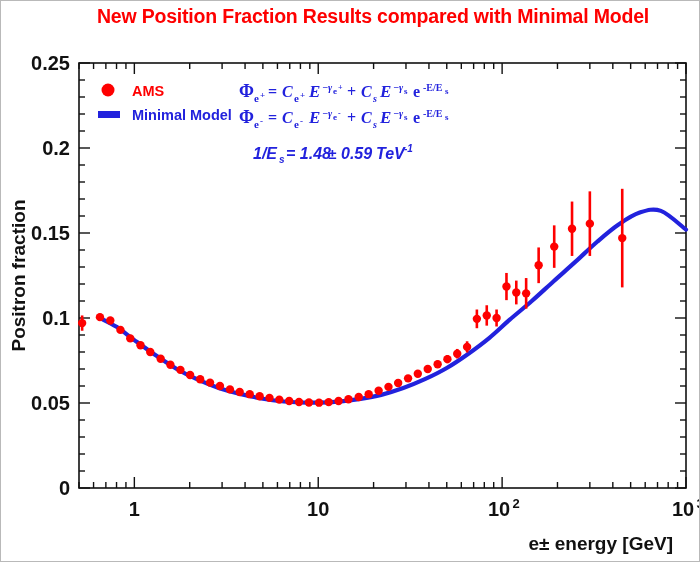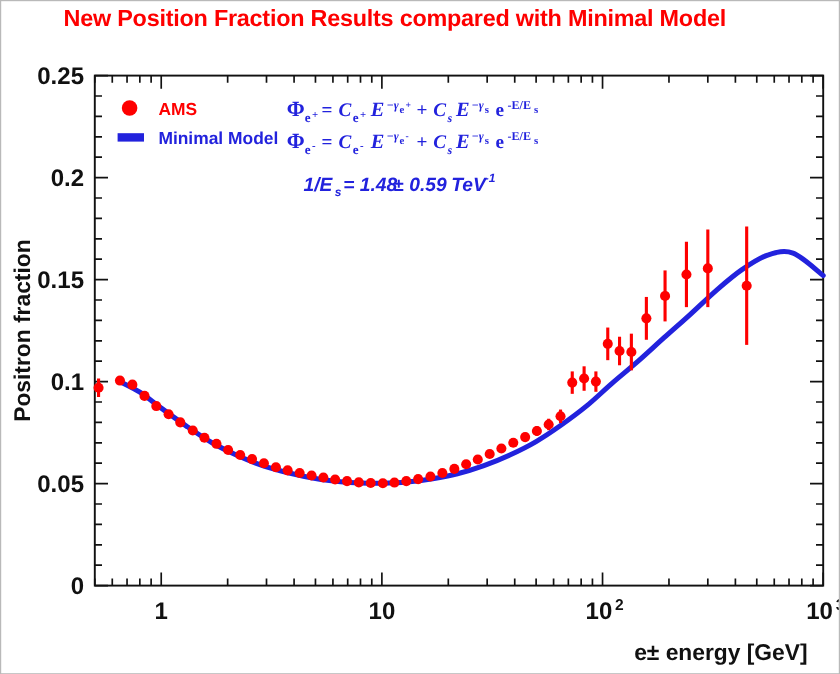--- a/index.html
+++ b/index.html
@@ -1,20 +1,20 @@
 <!DOCTYPE html>
 <html><head>
 <meta charset="utf-8">
 <style>
   html,body{margin:0;padding:0;background:#fff;}
   body{width:700px;height:562px;font-family:"Liberation Sans",sans-serif;}
   #page{position:relative;width:700px;height:562px;background:#ffffff;
         border:1px solid #b9b9b9;box-sizing:border-box;overflow:hidden;}
   #chart-title{position:absolute;left:0;top:4px;width:656px;text-align:center;
-        color:#fe0000;font-size:19.5px;font-weight:bold;letter-spacing:-0.2px;}
+        color:#fe0000;font-size:19.5px;font-weight:bold;letter-spacing:-0.2px;padding-left:44px;}
   #plot-svg{position:absolute;left:0;top:0;}
   .axis-label{font-size:19px;font-weight:bold;fill:#111;}
   .tick-label{font-size:20px;font-weight:bold;fill:#111;}
   .tick-exp{font-size:13px;font-weight:bold;fill:#111;}
   .legend-text{font-size:14.5px;font-weight:bold;}
 </style>
 </head>
 <body>
 
 <div id="page">

